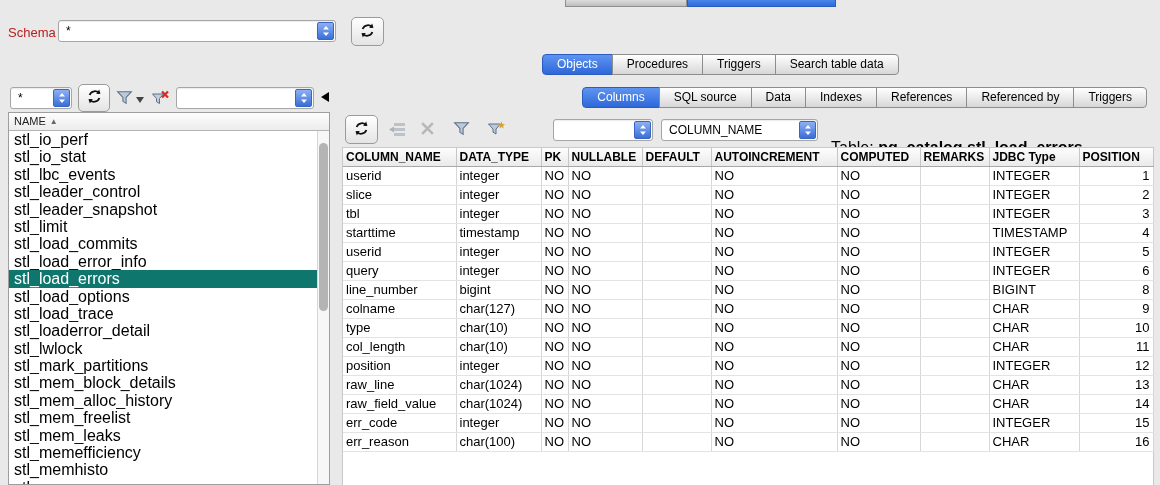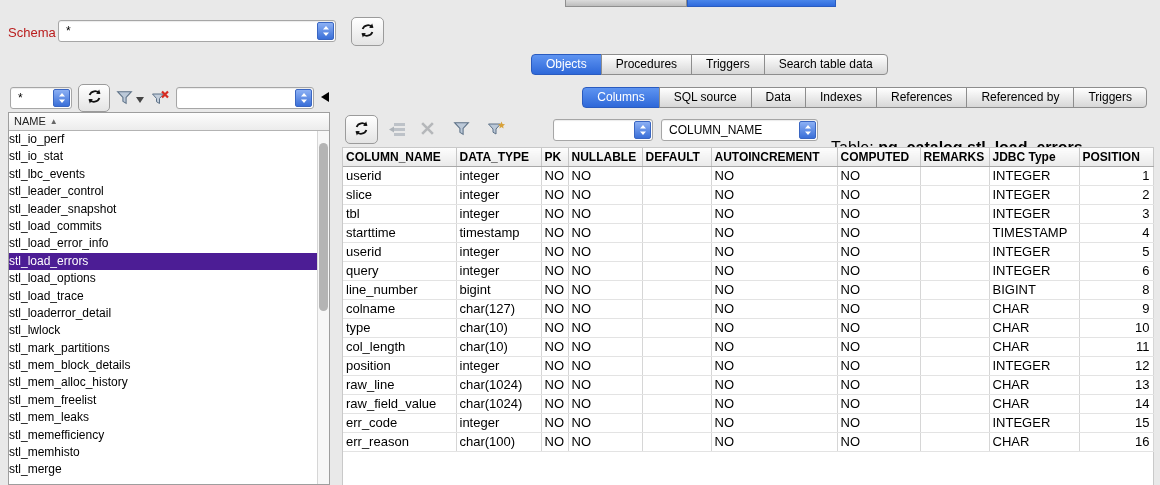--- a/index.html
+++ b/index.html
@@ -25,32 +25,32 @@
 
   
   .tb-btn{position:absolute;border:1px solid #9b9b9b;border-radius:5px;background:linear-gradient(#ffffff,#e4e4e4);
           display:flex;align-items:center;justify-content:center;cursor:default}
   .flat-btn{position:absolute;display:flex;align-items:center;justify-content:center;background:transparent;border:none}
 
   
   .tabs{position:absolute;display:flex;height:21px}
   .tab{height:21px;line-height:19px;padding:0 14px;font-size:12px;background:linear-gradient(#ffffff,#d7d7d7);
        border:1px solid #8d8d8d;margin-left:-1px;white-space:nowrap}
-  .tab:first-child{border-top-left-radius:4px;border-bottom-left-radius:4px;margin-left:0}
+  .tab:first-child{border-top-left-radius:4px;border-bottom-left-radius:4px;margin-left:11px}
   .tab:last-child{border-top-right-radius:4px;border-bottom-right-radius:4px}
   .tab.active{background:linear-gradient(#5e94f1,#2e68d9);border-color:#2a5bbf;color:#fff}
 
   
   .list-box{position:absolute;left:8px;top:112px;width:322px;height:373px;background:#fff;border:1px solid #9e9e9e}
   .list-header{height:18px;background:linear-gradient(#fdfdfd,#ececec);border-bottom:1px solid #b3b3b3;
                font-size:11px;padding:2px 0 0 5px;color:#222}
   .sort-arrow{font-size:8px;color:#666;margin-left:4px;vertical-align:1px}
   .list-items{position:absolute;left:0;top:18px;right:12px;bottom:0;overflow:hidden}
-  .list-item{height:17.4px;line-height:17.4px;font-size:12px;white-space:nowrap;overflow:hidden}
-  .list-item.selected{background:#4c1d95;color:#fff}
+  .list-item{height:17.4px;line-height:17.4px;padding-left:5px;font-size:16px;white-space:nowrap;overflow:hidden}
+  .list-item.selected{background:#0f766e;color:#fff}
   .list-scroll{position:absolute;top:18px;right:0;bottom:0;width:12px;background:#f7f7f7;border-left:1px solid #d6d6d6}
   .list-thumb{position:absolute;left:1px;right:1px;top:12px;height:168px;background:#b4b4b4;border-radius:6px}
 
   .collapse-tri{position:absolute;left:321px;top:92px;width:0;height:0;
     border-top:5px solid transparent;border-bottom:5px solid transparent;border-right:8px solid #000}
 
   
   .detail-viewport{position:absolute;left:342px;top:147px;width:812px;bottom:0;background:#fff;border:1px solid #c9c9c9;border-bottom:none}
   table.grid{border-collapse:collapse;table-layout:fixed;width:810px}
   table.grid th{background:linear-gradient(#fdfdfd,#eaeaea);border-right:1px solid #c6c6c6;border-bottom:1px solid #a8a8a8;
@@ -152,20 +152,21 @@
 <div class="list-box">
   <div class="list-header">
     <span>NAME</span><span class="sort-arrow">▲</span>
   </div>
   <div class="list-items">
       <div class="list-item">stl_io_perf</div>
       <div class="list-item">stl_io_stat</div>
       <div class="list-item">stl_lbc_events</div>
       <div class="list-item">stl_leader_control</div>
       <div class="list-item">stl_leader_snapshot</div>
+      <div class="list-item">stl_limit</div>
       <div class="list-item">stl_load_commits</div>
       <div class="list-item">stl_load_error_info</div>
       <div class="list-item selected">stl_load_errors</div>
       <div class="list-item">stl_load_options</div>
       <div class="list-item">stl_load_trace</div>
       <div class="list-item">stl_loaderror_detail</div>
       <div class="list-item">stl_lwlock</div>
       <div class="list-item">stl_mark_partitions</div>
       <div class="list-item">stl_mem_block_details</div>
       <div class="list-item">stl_mem_alloc_history</div>

